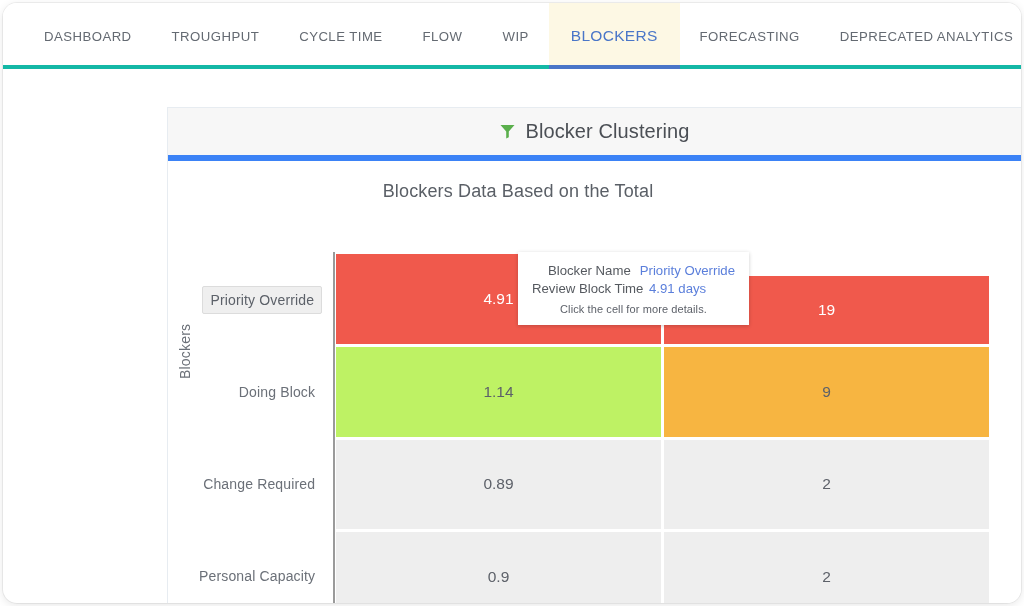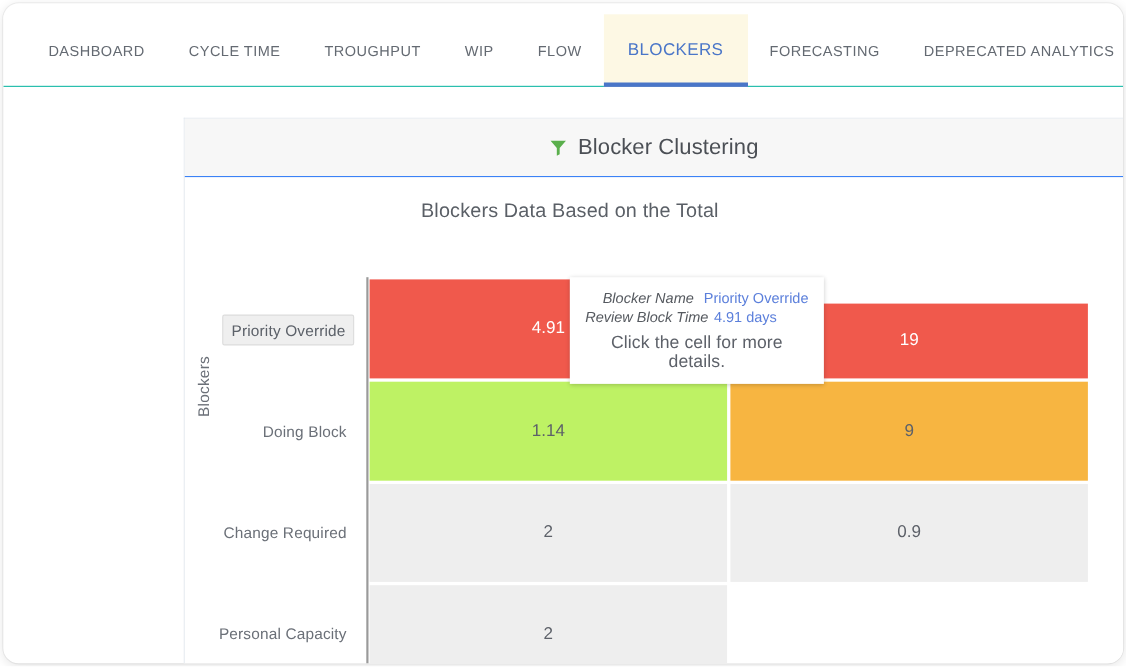--- a/index.html
+++ b/index.html
@@ -27,25 +27,25 @@
     background: #ffffff;
     border-radius: 14px;
     box-shadow: 0 0 0 1px rgba(0,0,0,0.055), 0 2px 10px rgba(0,0,0,0.10);
     overflow: hidden;
   }
 
   
   .navbar {
     position: absolute;
     left: 0;
-    top: 10px;
+    top: 0;
     width: 1018px;
     height: 66px;
     background: #ffffff;
-    border-bottom: 1px solid #14b8a6;
+    border-bottom: 4px solid #14b8a6;
     box-sizing: border-box;
   }
 
   .nav-tabs {
     position: absolute;
     left: 21px;
     top: 0;
     height: 66px;
     display: flex;
     align-items: stretch;
@@ -95,21 +95,21 @@
     border: 1px solid #e7ecf1;
     border-right: none;
     border-bottom: none;
     box-sizing: border-box;
   }
 
   .card-header {
     position: relative;
     height: 53px;
     background: #f7f7f7;
-    border-bottom: 1px solid #3b82f6;
+    border-bottom: 6px solid #3b82f6;
     display: flex;
     align-items: center;
     justify-content: center;
     box-sizing: border-box;
   }
 
   .card-title-wrap {
     display: flex;
     align-items: center;
     gap: 9px;
@@ -251,50 +251,49 @@
     margin-bottom: 3px;
   }
 
   .tt-key {
     width: 108px;
     text-align: right;
     font-size: 13.2px;
     color: #55595f;
     padding-right: 9px;
     white-space: nowrap;
-    font-style: italic;
   }
 
   .tt-val {
     font-size: 13.2px;
     color: #5b7fdb;
     white-space: nowrap;
   }
 
   .tt-note {
     text-align: center;
-    font-size: 16px;
+    font-size: 11px;
     color: #5d6169;
     margin-top: 7px;
     letter-spacing: 0.1px;
   }
 </style>
 </head>
 <body>
 
 <div id="screen">
   <div class="app-shell">
 
     <div class="navbar">
       <div class="nav-tabs" id="nav-tabs">
           <div class="nav-tab">DASHBOARD</div>
+          <div class="nav-tab">TROUGHPUT</div>
           <div class="nav-tab">CYCLE TIME</div>
-          <div class="nav-tab">TROUGHPUT</div>
+          <div class="nav-tab">FLOW</div>
           <div class="nav-tab">WIP</div>
-          <div class="nav-tab">FLOW</div>
           <div class="nav-tab active">BLOCKERS</div>
           <div class="nav-tab">FORECASTING</div>
           <div class="nav-tab">DEPRECATED ANALYTICS</div>
         </div>
     </div>
 
     <div class="card">
 
       <div class="card-header">
         <div class="card-title-wrap">
@@ -329,20 +328,21 @@
           </div>
 
         <div class="plot">
           <div class="axis-y-line"></div>
 
           <div class="hm-grid" id="hm-grid">
               <div class="hm-cell" style="background: rgb(240, 89, 76); color: rgb(255, 255, 255);">4.91</div>
               <div class="hm-cell" style="background: rgb(240, 89, 76); color: rgb(255, 255, 255); margin-top: 22px;">19</div>
               <div class="hm-cell" style="background: #bef264; color: rgb(93, 97, 105);">1.14</div>
               <div class="hm-cell" style="background: rgb(247, 181, 65); color: rgb(93, 97, 105);">9</div>
+              <div class="hm-cell" style="background: rgb(238, 238, 238); color: rgb(93, 97, 105);">0.89</div>
               <div class="hm-cell" style="background: rgb(238, 238, 238); color: rgb(93, 97, 105);">2</div>
               <div class="hm-cell" style="background: rgb(238, 238, 238); color: rgb(93, 97, 105);">0.9</div>
               <div class="hm-cell" style="background: rgb(238, 238, 238); color: rgb(93, 97, 105);">2</div>
             </div>
         </div>
 
       </div>
     </div>
 
     <div class="tooltip">

